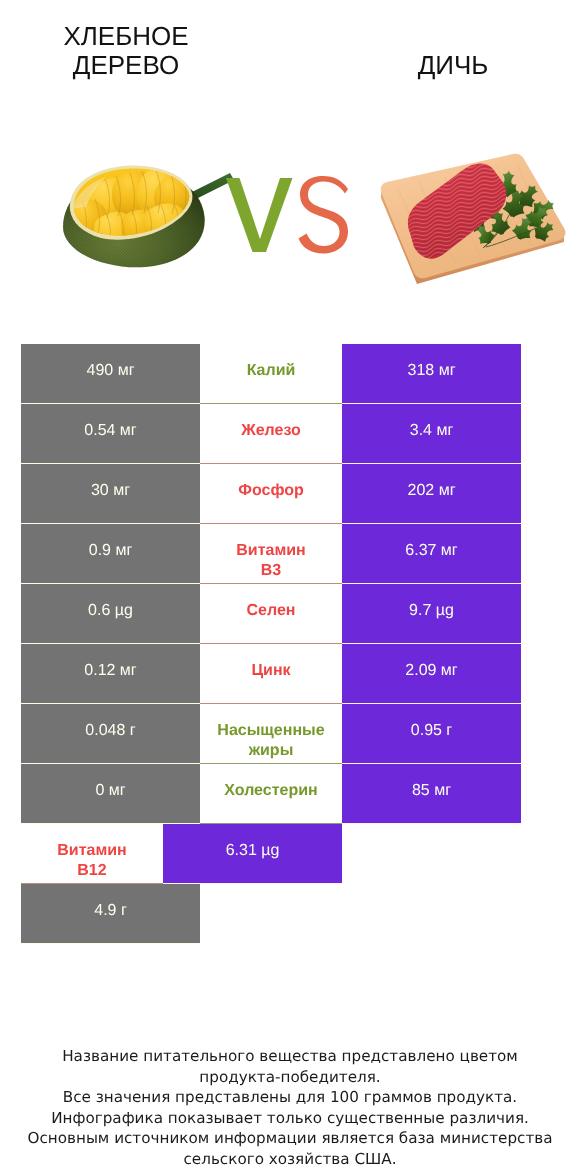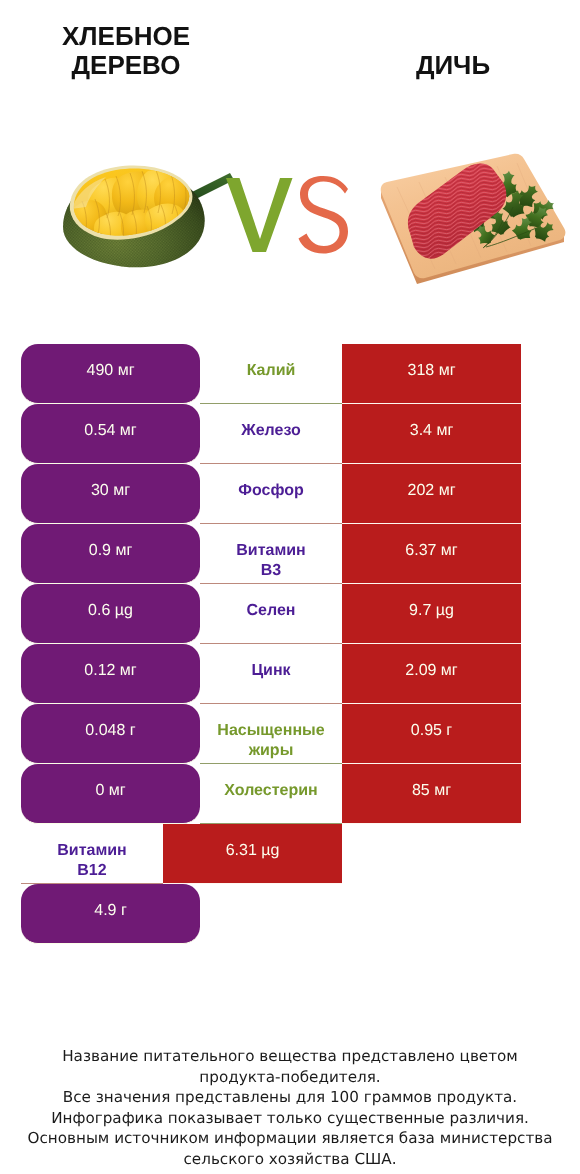--- a/index.html
+++ b/index.html
@@ -14,21 +14,21 @@
   }
   .page{position:relative;width:580px;height:1174px;background:#fff;}
 
   
   .title{
     position:absolute;
     text-align:center;
     color:#121212;
     font-size:26px;
     line-height:29px;
-    font-weight:700;
+    font-weight:400;
   }
   #title-left{left:16px;top:22px;width:220px;}
   #title-right{left:353px;top:51px;width:200px;}
 
   
   .hero-jack{position:absolute;left:60px;top:165px;width:180px;height:110px;}
   .hero-meat{position:absolute;left:379px;top:151px;width:190px;height:140px;}
   .vs{
     position:absolute;left:226px;top:176px;width:130px;height:86px;
   }
@@ -38,26 +38,26 @@
   .table{position:absolute;left:21px;top:344px;width:537px;}
   .row{display:flex;height:60px;}
   .cell{
     display:flex;align-items:flex-start;justify-content:center;
     text-align:center;
     font-size:16px;
     line-height:20px;
     box-sizing:border-box;
   }
   .cell.left,.cell.right{width:179px;color:#fcffee;height:60px;box-sizing:border-box;padding-top:17px;}
-  .cell.left{background:#701a75;border-bottom:1px solid #fbffe8;border-radius:17px;}
-  .cell.right{background:#b91c1c;border-bottom:1px solid #fff7f0;}
+  .cell.left{background:#737373;border-bottom:1px solid #fbffe8;}
+  .cell.right{background:#6d28d9;border-bottom:1px solid #fff7f0;}
   .cell.mid{width:142px;background:#ffffff;font-weight:700;line-height:20px;height:60px;
             border-bottom:1px solid transparent;padding:17px 32px 0;}
   .cell.mid.g{color:#76992c;border-bottom-color:#929e6a;}
-  .cell.mid.o{color:#4c1d95;border-bottom-color:#bd8a7d;}
+  .cell.mid.o{color:#ef4444;border-bottom-color:#bd8a7d;}
 
   
   .footer{
     position:absolute;left:20px;top:1046px;width:540px;
     text-align:center;color:#1b1b1b;
     font-family:"DejaVu Sans", sans-serif;
     font-size:15.2px;line-height:20.5px;
   }
 </style>
 </head>

